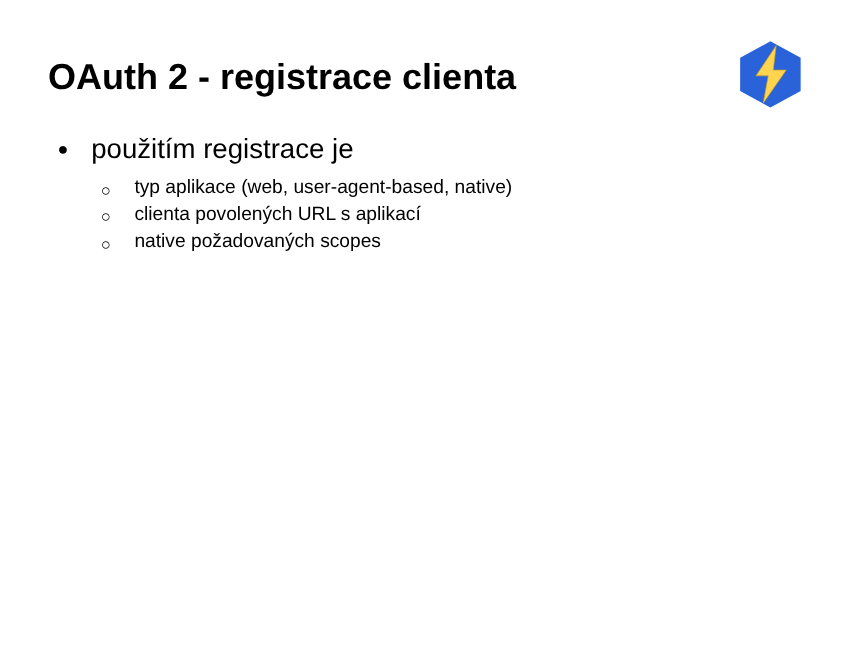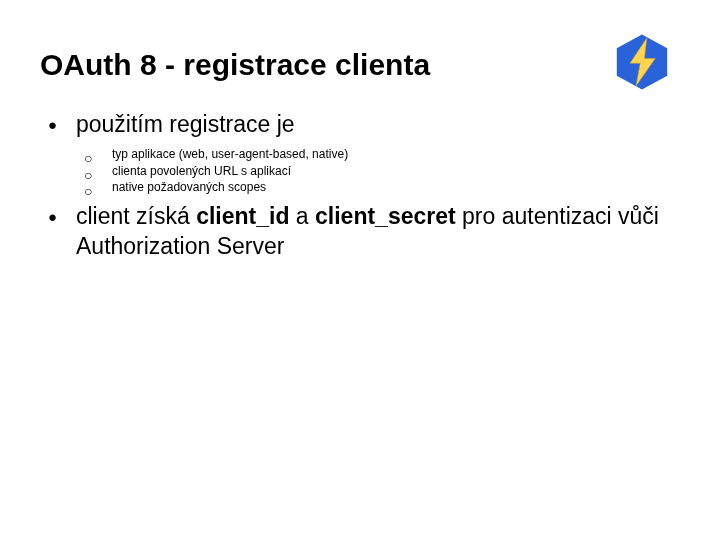--- a/index.html
+++ b/index.html
@@ -45,48 +45,45 @@
   }
   ul.sub {
     list-style: none;
     padding-left: 8px;
     margin-top: 6px;
     margin-bottom: 6px;
   }
   ul.sub > li {
     position: relative;
     padding-left: 28px;
-    font-size: 12px;
+    font-size: 16px;
     line-height: 1.4;
   }
   ul.sub > li::before {
     content: "○";
     position: absolute;
     left: 0;
     top: 0;
     font-size: 14px;
     line-height: 25px;
   }
   .b { font-weight: bold; }
 </style>
 </head>
 <body>
 
 <svg class="logo" viewBox="0 0 100 100">
   <polygon points="50,4 92,27 92,73 50,96 8,73 8,27" fill="#2962d9"></polygon>
   <polygon points="58,10 30,52 47,52 40,90 72,44 54,44" fill="#ffd54f" stroke="#c9a227" stroke-width="1"></polygon>
 </svg>
 
-<h1>OAuth 8 - registrace clienta</h1>
+<h1>OAuth 2 - registrace clienta</h1>
 
 <ul class="main">
   <li>
     <span>použitím registrace je</span>
     <ul class="sub">
       <li>typ aplikace (web, user-agent-based, native)</li>
       <li>clienta povolených URL s aplikací</li>
       <li>native požadovaných scopes</li>
     </ul>
   </li>
-  <li>
-    <span>client získá </span><span class="b">client_id</span><span> a </span><span class="b">client_secret</span><span> pro autentizaci vůči Authorization Server</span>
-  </li>
 </ul>
 
 </body></html>

